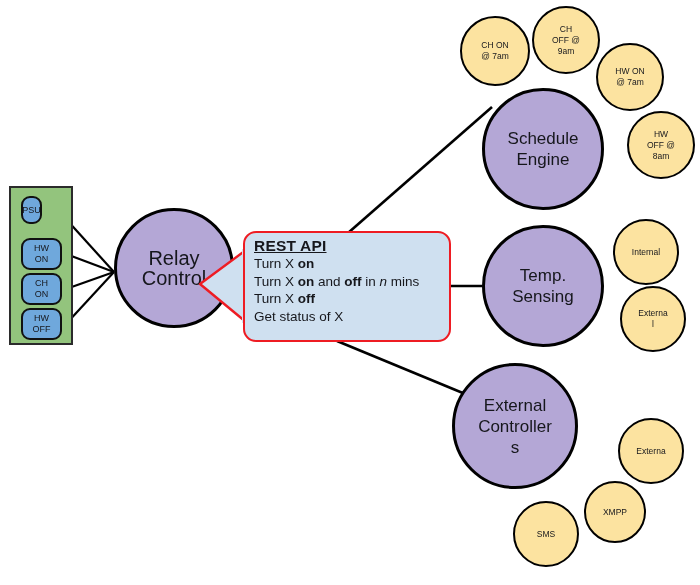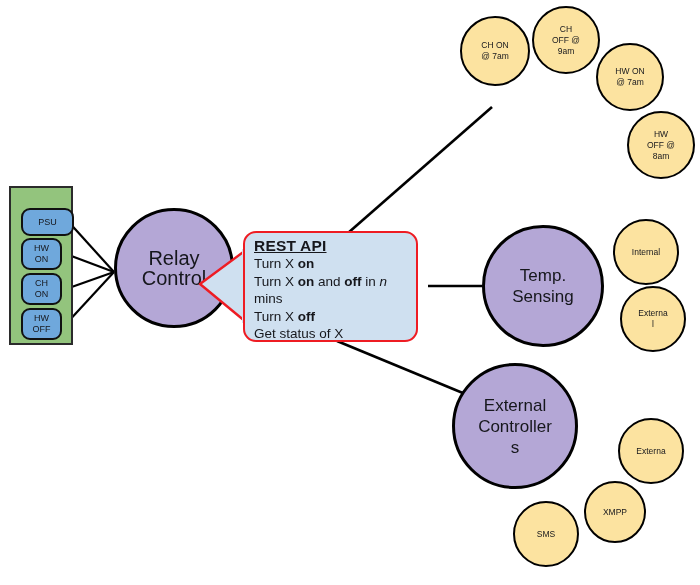--- a/index.html
+++ b/index.html
@@ -149,21 +149,21 @@
     <g stroke="#000000" stroke-width="2.6" fill="none">
       <line x1="348" y1="233" x2="492" y2="107"></line>
       <line x1="428" y1="286" x2="482" y2="286"></line>
       <line x1="337" y1="341" x2="487" y2="403"></line>
     </g>
   </svg>
 
   <div class="relay-group" style="left:9px; top:186px; width:64px; height:159px;">
   </div>
 
-  <div class="relay-chip" style="left:21px; top:208px; width:53px; height:28px;">
+  <div class="relay-chip" style="left:21px; top:196px; width:21px; height:28px;">
     <span>PSU</span>
   </div>
   <div class="relay-chip" style="left:21px; top:238px; width:41px; height:32px;">
     <span>HW
 ON</span>
   </div>
   <div class="relay-chip" style="left:21px; top:273px; width:41px; height:32px;">
     <span>CH
 ON</span>
   </div>
@@ -175,31 +175,35 @@
   <div class="node-circle node-purple relay-control" style="left:114px; top:208px; width:120px; height:120px;">
     <span class="node-label">Relay
 Control</span>
   </div>
 
   <svg class="callout-tail" style="left:196px; top:248px; width:56px; height:76px;" viewBox="0 0 56 76" width="56" height="76">
     <polygon points="50,2 4,36 50,74" fill="#cfe0f0" stroke="#ee1c23" stroke-width="2.4" stroke-linejoin="round"></polygon>
     <rect x="46" y="1" width="10" height="74" fill="#cfe0f0"></rect>
   </svg>
 
-  <div class="callout" style="left:243px; top:231px; width:175px; height:111px;">
+  <div class="callout" style="left:243px; top:231px; width:208px; height:111px;">
     <div class="callout-body"></div>
     <div class="callout-content">
       <span class="callout-title">REST API</span>
       <span class="callout-line"><span>Turn X </span><b>on</b></span>
       <span class="callout-line"><span>Turn X </span><b>on</b><span> and </span><b>off</b><span> in </span><i>n</i><span> mins</span></span>
       <span class="callout-line"><span>Turn X </span><b>off</b></span>
       <span class="callout-line">Get status of X</span>
     </div>
   </div>
 
+  <div class="node-circle node-purple" style="left:482px; top:88px; width:122px; height:122px;">
+    <span class="node-label">Schedule
+Engine</span>
+  </div>
 
   <div class="node-circle node-yellow" style="left:460px; top:16px; width:70px; height:70px;">
     <span class="node-label">CH ON
 @ 7am</span>
   </div>
   <div class="node-circle node-yellow" style="left:532px; top:6px; width:68px; height:68px;">
     <span class="node-label">CH
 OFF @
 9am</span>
   </div>

